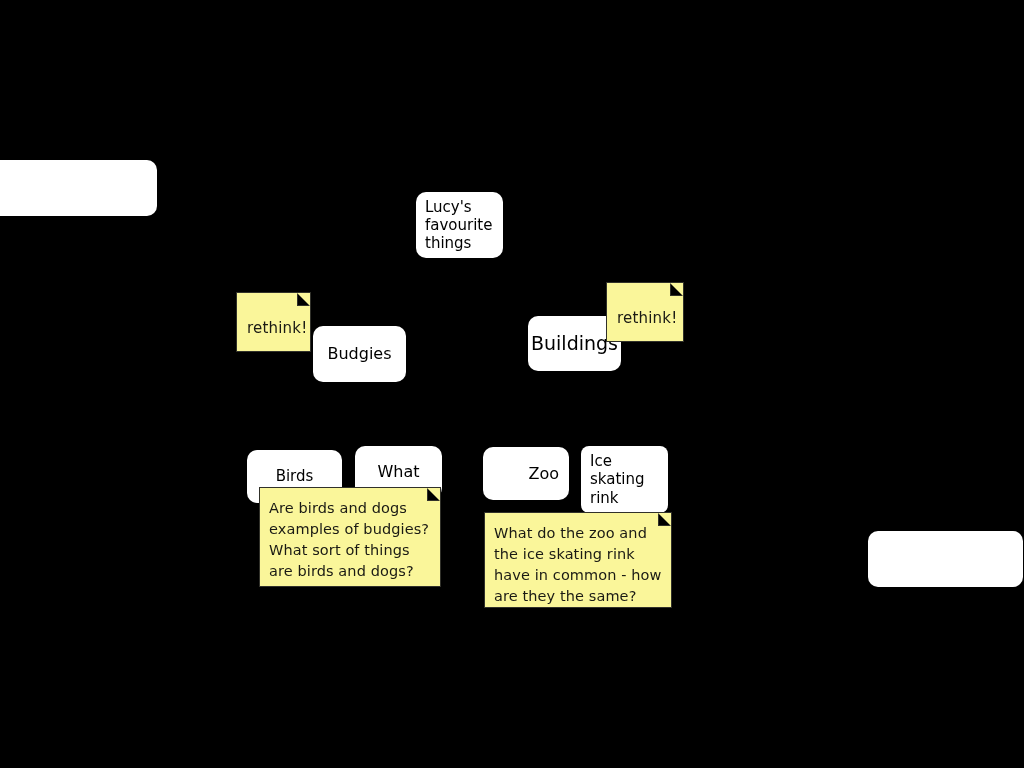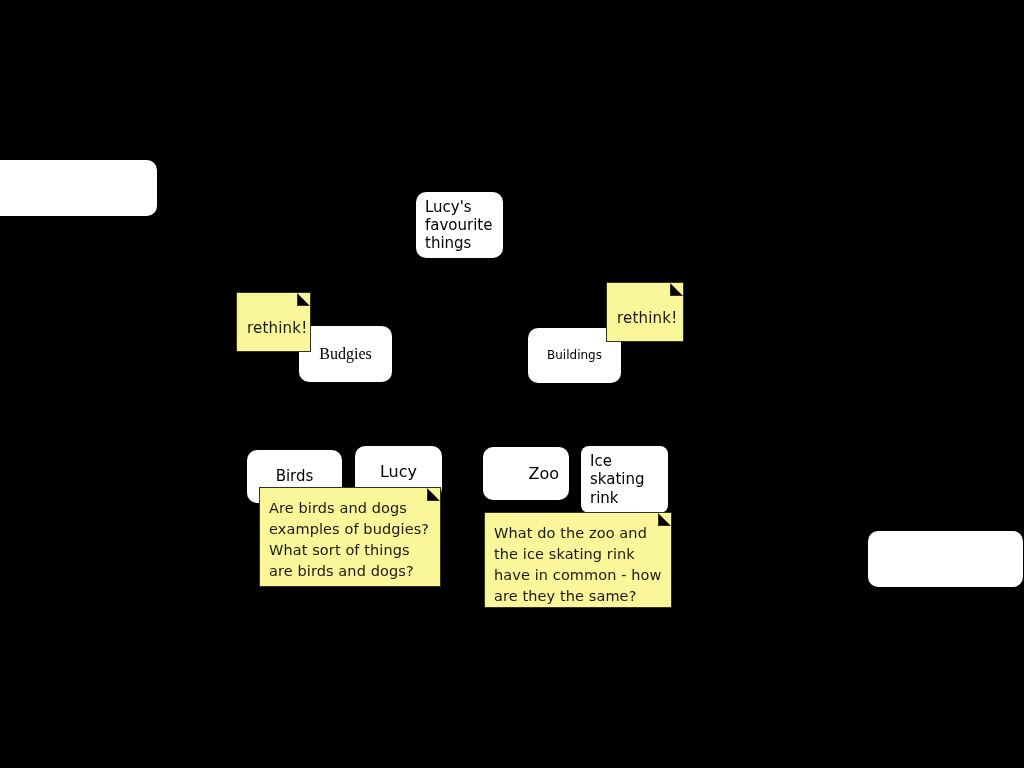--- a/index.html
+++ b/index.html
@@ -103,44 +103,44 @@
   <div class="node empty" style="left:-10px; top:160px; width:167px; height:56px; font-size:15px;">
     <span class="node-text"></span>
   </div>
 
   <div class="node align-left" style="left:416px; top:192px; width:87px; height:66px; font-size:15px;">
     <span class="node-text">Lucy's
 favourite
 things</span>
   </div>
 
-  <div class="node" style="left:299px; top:326px; width:93px; height:56px; font-size:16px; z-index:2;font-family:Liberation Serif, serif;">
+  <div class="node" style="left:313px; top:326px; width:93px; height:56px; font-size:16px; z-index:2;">
     <span class="node-text">Budgies</span>
   </div>
 
   <div class="note note-small" style="left:236px; top:292px; width:75px; height:60px; z-index:3;">
     <span class="fold"></span>
     <span class="note-text">rethink!</span>
   </div>
 
-  <div class="node" style="left:528px; top:328px; width:93px; height:55px; font-size:12px; z-index:2;">
+  <div class="node" style="left:528px; top:316px; width:93px; height:55px; font-size:19px; z-index:2;">
     <span class="node-text">Buildings</span>
   </div>
 
   <div class="note note-small" style="left:606px; top:282px; width:78px; height:60px; z-index:3;">
     <span class="fold"></span>
     <span class="note-text">rethink!</span>
   </div>
 
   <div class="node" style="left:247px; top:450px; width:95px; height:53px; font-size:15px; z-index:2;">
     <span class="node-text">Birds</span>
   </div>
 
   <div class="node" style="left:355px; top:446px; width:87px; height:52px; font-size:16px; z-index:2;">
-    <span class="node-text">Lucy</span>
+    <span class="node-text">What</span>
   </div>
 
   <div class="node" style="left:483px; top:447px; width:86px; height:53px; font-size:16px; z-index:2;justify-content:flex-end;">
     <span class="node-text">Zoo</span>
   </div>
 
   <div class="node align-left" style="left:581px; top:446px; width:87px; height:67px; font-size:15px; z-index:2;border-radius:8px;">
     <span class="node-text">Ice
 skating
 rink</span>

